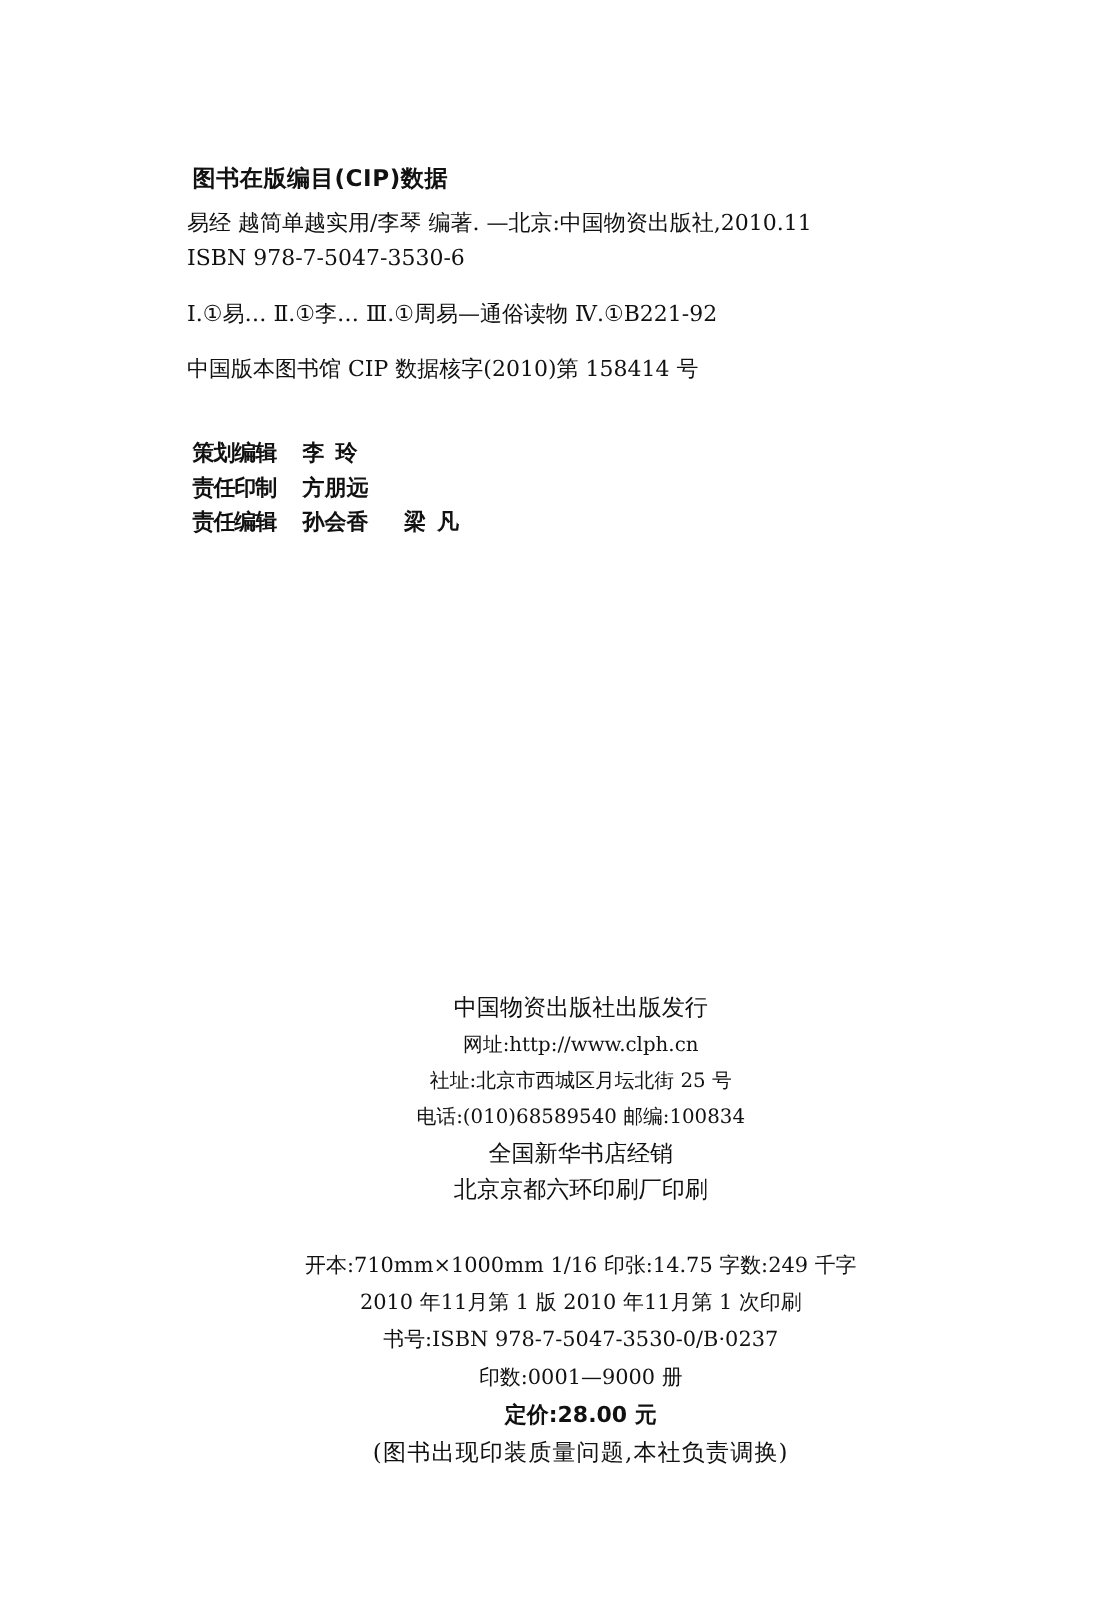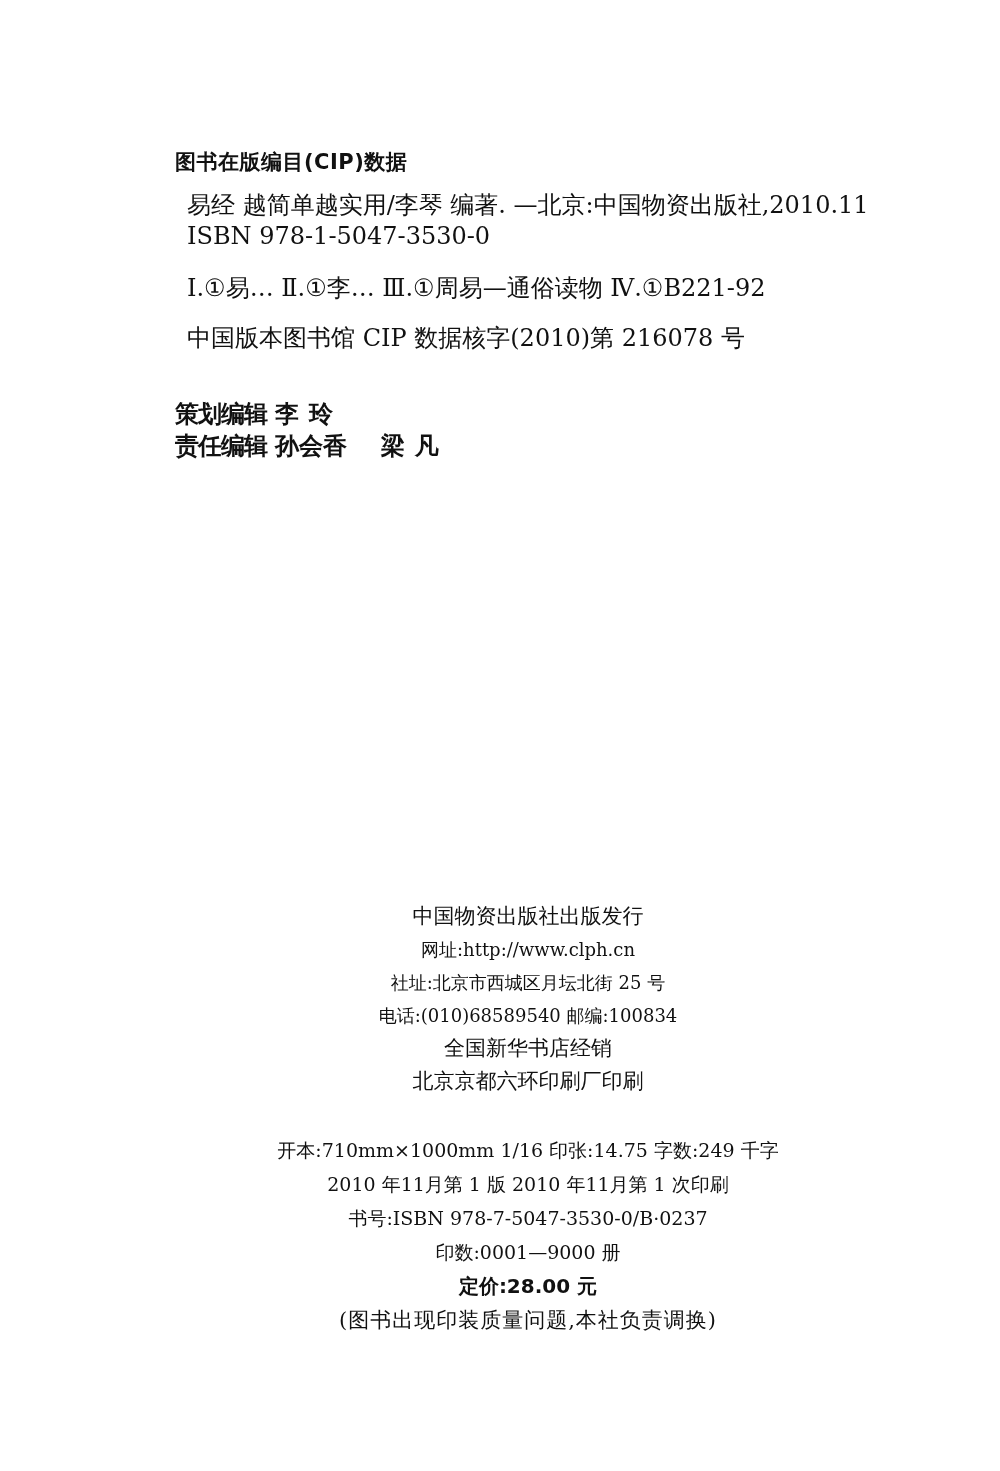--- a/index.html
+++ b/index.html
@@ -3,46 +3,50 @@
 <meta charset="utf-8">
 <style>
   html, body { margin: 0; padding: 0; }
   body {
     width: 1000px; height: 1471px; background: #ffffff; color: #111111;
     position: relative; overflow: hidden;
     font-family: "DejaVu Serif", "Liberation Serif", serif;
   }
   .abs { position: absolute; white-space: nowrap; }
   .cip-title { left: 175px; top: 148px; font-size: 21px; font-weight: bold; font-family: "DejaVu Sans", sans-serif; letter-spacing: 0.5px; }
-  .cip-line { left: 187px; font-size: 24px; }
+  .cip-line { left: 170px; font-size: 20px; }
   .credits { left: 175px; top: 398px; font-family: "DejaVu Sans", sans-serif; }
-  .credit-row { height: 31.5px; font-size: 24px; display: flex; }
+  .credit-row { height: 31.5px; font-size: 20px; display: flex; }
   .credit-role { width: 100px; font-weight: bold; letter-spacing: -1px; }
   .credit-names span { margin-right: 26px; letter-spacing: 10px; font-weight: bold; }
   .pub-block { left: 0; width: 1056px; top: 900px; text-align: center; }
   .pub-line { font-size: 18px; height: 33px; line-height: 33px; }
   .pub-line.large { font-size: 21px; }
   .spec-block { left: 0; width: 1056px; top: 1133px; text-align: center; }
   .spec-line { font-size: 19px; height: 34px; line-height: 34px; }
   .spec-line.price { font-weight: bold; font-family: "DejaVu Sans", sans-serif; font-size: 20px; }
   .spec-line.note { font-size: 21px; letter-spacing: 1px; }
 </style>
 </head>
 <body>
 
 <div class="abs cip-title">图书在版编目(CIP)数据</div>
 <div class="abs cip-line" style="top:189px">易经 越简单越实用/李琴  编著. —北京:中国物资出版社,2010.11</div>
-<div class="abs cip-line" style="top:222px">ISBN 978-1-5047-3530-0</div>
+<div class="abs cip-line" style="top:222px">ISBN 978-7-5047-3530-6</div>
 <div class="abs cip-line" style="top:272px">Ⅰ.①易…  Ⅱ.①李…  Ⅲ.①周易—通俗读物  Ⅳ.①B221-92</div>
-<div class="abs cip-line" style="top:322px">中国版本图书馆 CIP 数据核字(2010)第 216078 号</div>
+<div class="abs cip-line" style="top:322px">中国版本图书馆 CIP 数据核字(2010)第 158414 号</div>
 
 <div class="abs credits">
   <div class="credit-row">
     <div class="credit-role">策划编辑</div>
     <div class="credit-names"><span>李玲</span></div>
+  </div>
+  <div class="credit-row">
+    <div class="credit-role">责任印制</div>
+    <div class="credit-names"><span style="letter-spacing:0">方朋远</span></div>
   </div>
   <div class="credit-row">
     <div class="credit-role">责任编辑</div>
     <div class="credit-names">
       <span style="letter-spacing:0">孙会香</span>
       <span>梁凡</span>
     </div>
   </div>
 </div>
 

